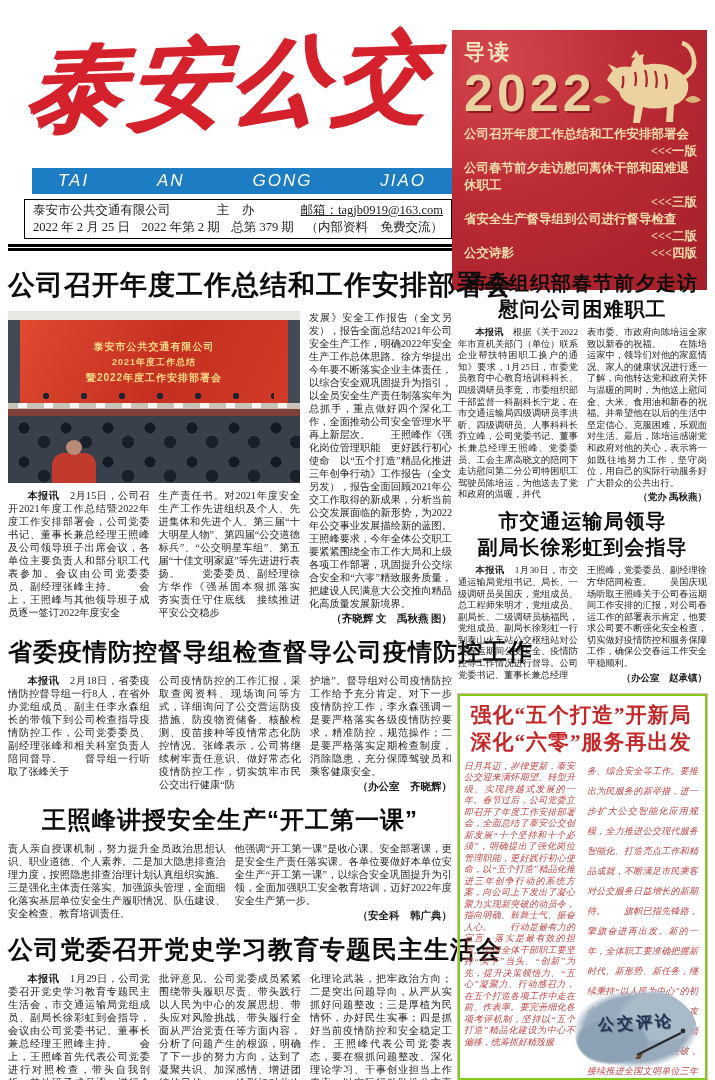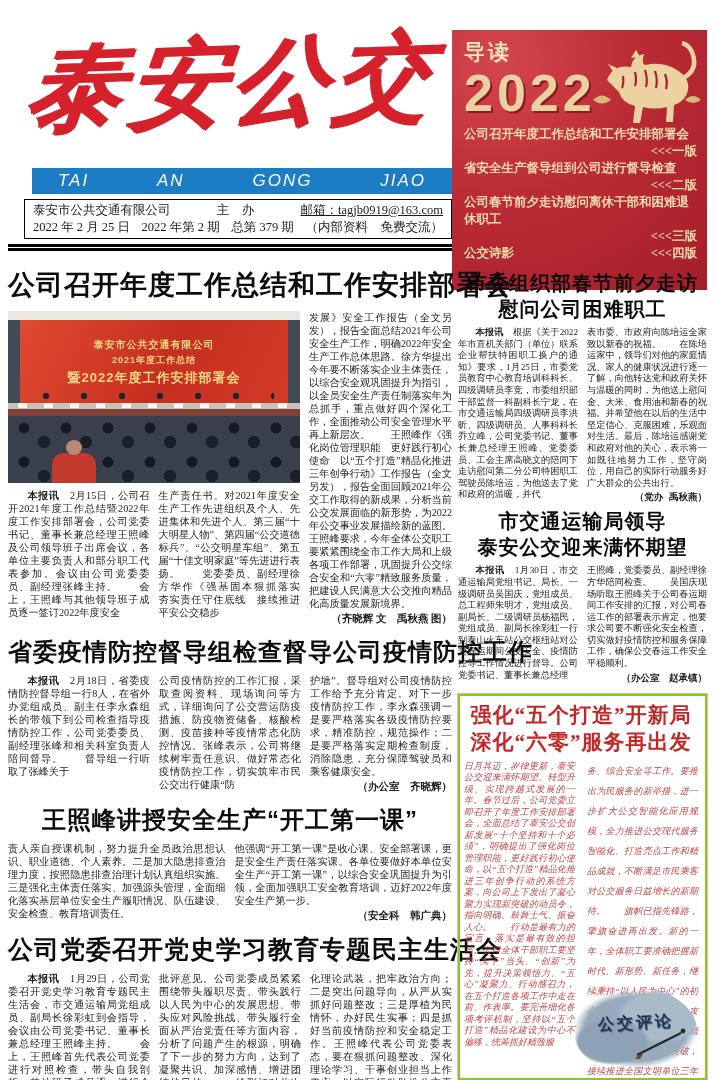--- a/index.html
+++ b/index.html
@@ -52,21 +52,21 @@
   .a1-cols{display:flex;gap:9px;margin-top:6px;}
   .a1-cols p{flex:1;margin:0;text-align:justify;font-size:10.2px;line-height:13px;}
   
   .photo{position:relative;width:292px;height:172px;background:#434a56;overflow:hidden;}
   .ph-ceiling{position:absolute;top:0;left:0;right:0;height:9px;background:#e9e7e2;}
   .ph-banner{position:absolute;top:9px;left:12px;right:12px;height:84px;
       background:linear-gradient(115deg,#df4a30 0%,#c52f20 55%,#d23b27 100%);
       display:flex;flex-direction:column;align-items:center;justify-content:center;gap:2px;}
   .ph-banner span{color:#ffd985;font-family:"Liberation Sans","DejaVu Sans",sans-serif;
       font-weight:bold;letter-spacing:1px;}
-  .bl1{font-size:10px;} .bl2{font-size:9px;} .bl3{font-size:13px;}
+  .bl1{font-size:10px;} .bl2{font-size:9px;} .bl3{font-size:10px;}
   .ph-officials{position:absolute;top:78px;left:26px;right:26px;height:14px;
       background-image:radial-gradient(circle 4.5px at 12px 7px,#1f2430 70%,transparent 72%);
       background-size:38px 14px;background-repeat:repeat-x;}
   .ph-table{position:absolute;top:92px;left:0;right:0;height:13px;
       background:linear-gradient(#c9c2b6 0 45%,#7e4038 45% 100%);}
   .ph-papers{position:absolute;top:92px;left:10px;right:10px;height:5px;
       background-image:repeating-linear-gradient(90deg,#f7f6f2 0 9px,transparent 9px 26px);}
   .ph-aud{position:absolute;top:105px;left:0;right:0;bottom:0;background:#39404c;
       background-image:
         radial-gradient(circle 8px at 16px 12px,#141a24 68%,transparent 70%),
@@ -74,21 +74,21 @@
       background-size:42px 34px;}
   .ph-red{position:absolute;bottom:0;left:44px;width:44px;height:30px;background:#c2392e;border-radius:12px 12px 0 0;}
   .ph-red::before{content:"";position:absolute;top:-13px;left:14px;width:16px;height:15px;border-radius:50%;background:#b98a74;}
   
   .a2-head{font-size:24px;margin:10px 0 6px 0;}
   .a3-head{font-size:24px;margin:10px 0 6px 0;}
   .a4-head{font-size:25px;margin:10px 0 6px 0;}
   
   .b-head{font-size:20px;margin:4px 0 5px 0;}
   .right-region .cols p{font-size:9.2px;line-height:11.6px;}
-  .right-region .sig{font-size:9.5px;font-family:Liberation Mono, monospace;}
+  .right-region .sig{font-size:9.5px;}
   
   .commentary{position:relative;margin-top:9px;border:2px solid #84cc16;outline:1px solid #e3b9bf;
       padding:6px 7px 6px 4px;box-sizing:border-box;width:249px;height:386px;overflow:hidden;}
   .c-title{font-weight:bold;color:#c32727;font-size:21px;line-height:27px;text-align:center;letter-spacing:1px;}
   .c-cols{display:flex;gap:12px;margin-top:5px;}
   .c-cols p{flex:1;margin:0;text-align:justify;font-style:italic;color:#c04545;
       font-size:9px;line-height:11.5px;}
   .c-sig{font-weight:bold;color:#8c2f2f;text-align:right;font-size:9.5px;font-style:normal;}
   .stamp{position:absolute;right:8px;bottom:7px;width:122px;height:84px;}
   .stamp-blob{position:absolute;inset:0;border-radius:48% 55% 50% 45%;
@@ -143,26 +143,26 @@
         <path d="M6 62 q9 -9 18 0 q-9 7 -18 0 z" fill="#d9b877"></path>
         <path d="M98 62 q8 -8 16 0 q-8 6 -16 0 z" fill="#d9b877"></path>
       </svg>
     </div>
     <div class="idx-items">
       <div class="idx-item">
         <span>公司召开年度工作总结和工作安排部署会</span>
         <span class="pg">&lt;&lt;&lt;一版</span>
       </div>
       <div class="idx-item">
+        <span>公司春节前夕走访慰问离休干部和困难退休职工</span>
+        <span class="pg">&lt;&lt;&lt;三版</span>
+      </div>
+      <div class="idx-item">
         <span>省安全生产督导组到公司进行督导检查</span>
         <span class="pg">&lt;&lt;&lt;二版</span>
-      </div>
-      <div class="idx-item">
-        <span>公司春节前夕走访慰问离休干部和困难退休职工</span>
-        <span class="pg">&lt;&lt;&lt;三版</span>
       </div>
       <div class="idx-item">
         <span>公交诗影</span>
         <span class="pg">&lt;&lt;&lt;四版</span>
       </div>
     </div>
 
   </div>
 
   <div class="left-region">
@@ -244,21 +244,21 @@
         <div>
           <p><span>表市委、市政府向陈培运全家致以新春的祝福。　　在陈培运家中，领导们对他的家庭情况、家人的健康状况进行逐一了解，向他转达党和政府关怀与温暖的同时，为他送上慰问金、大米、食用油和新春的祝福。并希望他在以后的生活中坚定信心、克服困难，乐观面对生活。最后，陈培运感谢党和政府对他的关心，表示将一如既往地努力工作，坚守岗位，用自己的实际行动服务好广大群众的公共出行。</span></p>
           <div class="sig">（党办 禹秋燕）</div>
         </div>
       </div>
     </div>
 
     <div>
       <div class="hl-serif b-head" style="">
         <div>市交通运输局领导</div>
-        <div>泰安公交迎来满怀期望</div>
+        <div>副局长徐彩虹到会指导</div>
       </div>
       <div class="cols">
         <p class="first"><b class="lead">本报讯</b><span>　1月30日，市交通运输局党组书记、局长、一级调研员吴国庆，党组成员、总工程师朱明才，党组成员、副局长、二级调研员杨福民，党组成员、副局长徐彩虹一行到泰山火车站公交枢纽站对公交春运期间公交安全、疫情防控等工作情况进行督导。公司党委书记、董事长兼总经理</span></p>
         <div>
           <p><span>王照峰，党委委员、副经理徐方华陪同检查。　　吴国庆现场听取王照峰关于公司春运期间工作安排的汇报，对公司春运工作的部署表示肯定，他要求公司要不断强化安全检查，切实做好疫情防控和服务保障工作，确保公交春运工作安全平稳顺利。</span></p>
           <div class="sig">（办公室　赵承镇）</div>
         </div>
       </div>
     </div>
 

